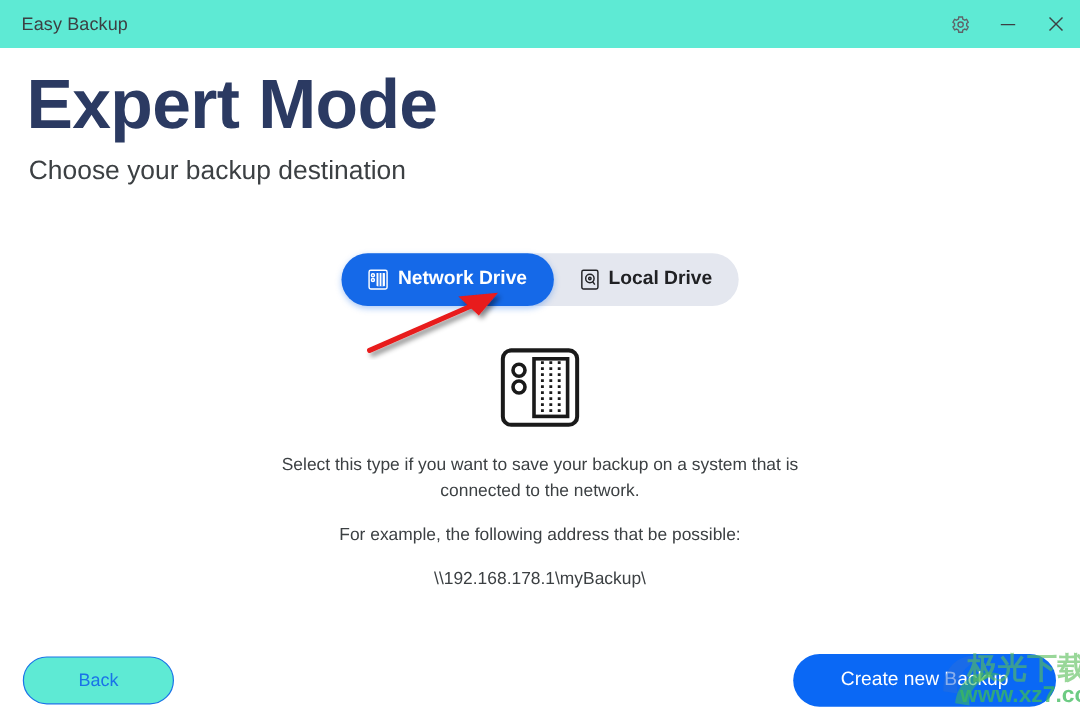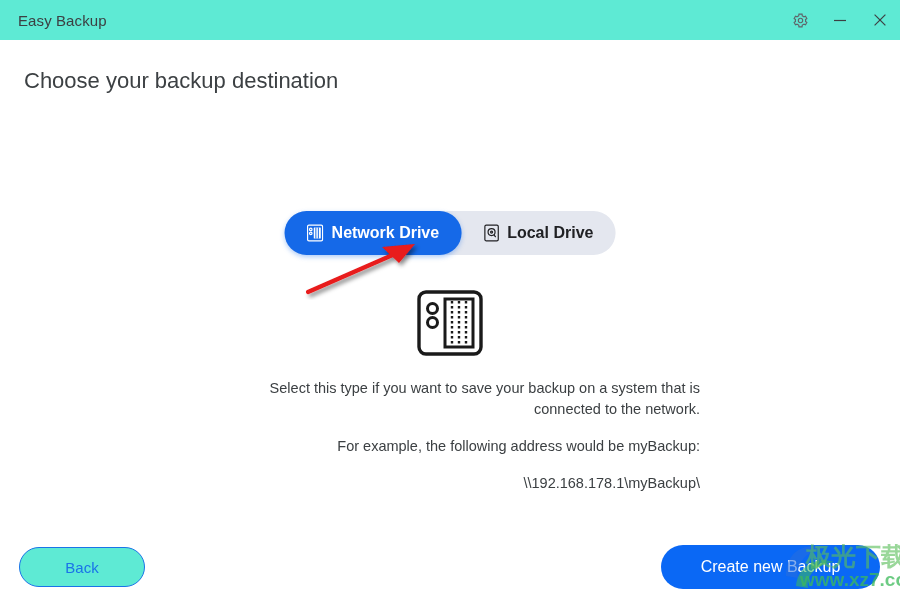--- a/index.html
+++ b/index.html
@@ -116,21 +116,21 @@
     transform: translateX(-50%);
   }
 
   
   .desc {
     position: absolute;
     top: 378px;
     left: 50%;
     transform: translateX(-50%);
     width: 500px;
-    text-align: right;
+    text-align: center;
   }
   .desc p {
     margin: 0;
     font-size: 14.5px;
     line-height: 1.45;
     color: #3c4043;
   }
   .desc .gap { height: 16px; }
   .desc .mono-addr { font-size: 14.5px; }
 
@@ -233,20 +233,21 @@
           <line x1="3.6" y1="3.6" x2="14.4" y2="14.4" stroke="#3c4043" stroke-width="1.2"></line>
           <line x1="14.4" y1="3.6" x2="3.6" y2="14.4" stroke="#3c4043" stroke-width="1.2"></line>
         </svg>
       </span>
     </div>
 
   </div>
 </div>
 
 <div class="heading-wrap">
+  <h1 class="page-title">Expert Mode</h1>
   <div class="page-subtitle">Choose your backup destination</div>
 </div>
 
 <div class="tabbar">
 
 
   <div class="tab active">
     <span class="tab-ico">
       <svg width="17" height="18" viewBox="0 0 17 18" fill="none" stroke="#ffffff" stroke-width="1.2">
         <rect x="1" y="1.2" width="15" height="15.6" rx="1.4"></rect>
@@ -296,21 +297,21 @@
     <rect x="28" y="9" width="28" height="48" stroke="#1a1a1a" stroke-width="3"></rect>
     <line x1="35" y1="11" x2="35" y2="55" stroke="#1a1a1a" stroke-width="2.4" stroke-dasharray="2.4 2.6"></line>
     <line x1="42" y1="11" x2="42" y2="55" stroke="#1a1a1a" stroke-width="2.4" stroke-dasharray="2.4 2.6"></line>
     <line x1="49" y1="11" x2="49" y2="55" stroke="#1a1a1a" stroke-width="2.4" stroke-dasharray="2.4 2.6"></line>
   </svg>
 </div>
 
 <div class="desc">
   <p>Select this type if you want to save your backup on a system that is connected to the network.</p>
   <div class="gap"></div>
-  <p>For example, the following address would be myBackup:</p>
+  <p>For example, the following address that be possible:</p>
   <div class="gap"></div>
   <p class="mono-addr">\\192.168.178.1\myBackup\</p>
 </div>
 
 <button class="btn-back">Back</button>
 <button class="btn-create">Create new Backup</button>
 
 <div class="watermark">
   <svg width="130" height="64" viewBox="0 0 130 64" style="position:absolute;left:0;top:0;">
     <path d="M6 40 C6 16, 24 6, 44 12 C30 14, 16 24, 18 42 Z" fill="rgba(40,110,220,.55)"></path>

